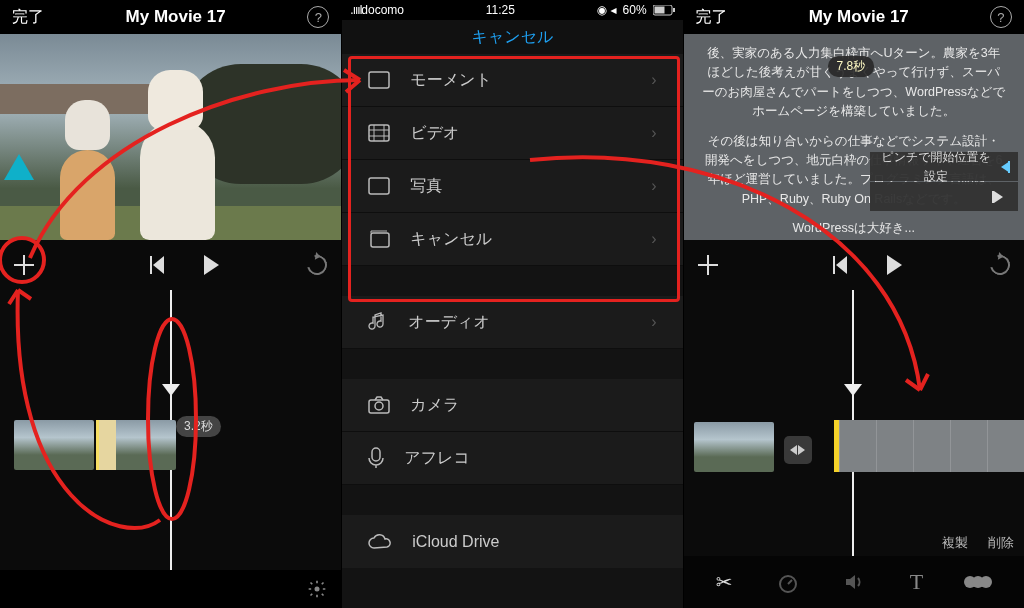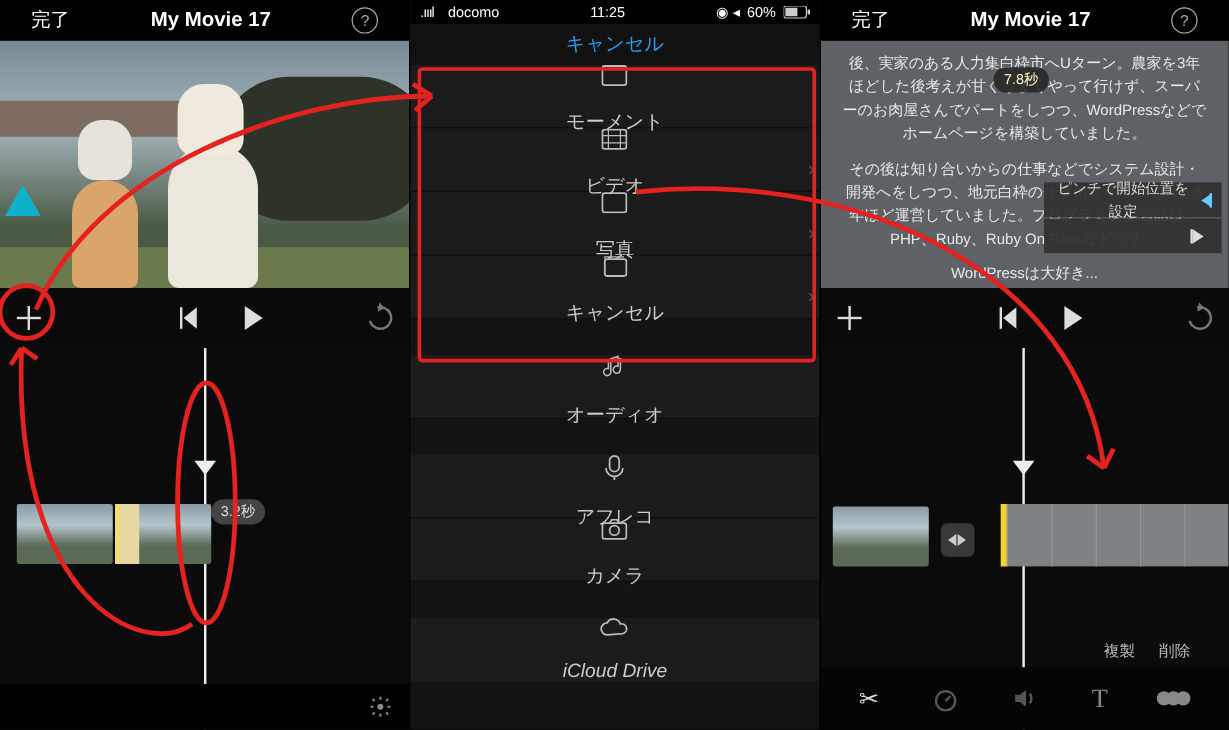--- a/index.html
+++ b/index.html
@@ -8,21 +8,21 @@
     background: #000;
     font-family: -apple-system, "Helvetica Neue", sans-serif;
     color: #fff;
     display: flex;
     overflow: hidden;
   }
   .screen { width: 341.3px; height: 608px; background: #111; position: relative; display: flex; flex-direction: column; overflow: hidden; }
   .screen + .screen { border-left: 1px solid #000; }
 
   
-  .hdr { height: 34px; background: #000; display: flex; align-items: center; justify-content: space-between; padding: 0 26px; font-size: 16px; }
+  .hdr { height: 34px; background: #000; display: flex; align-items: center; justify-content: space-between; padding: 0 12px; font-size: 16px; }
   .hdr .title { font-weight: 600; font-size: 17px; }
   .hdr .done { font-size: 16px; }
   .help-circle { width: 22px; height: 22px; border: 1.5px solid #aaa; border-radius: 50%; display:flex;align-items:center;justify-content:center;font-size:13px;color:#aaa;}
   .status { height: 20px; background:#000; display:flex;align-items:center;justify-content:space-between;padding:0 8px;font-size:12px;}
   .status .sig { letter-spacing:-1px;}
   .status .right { display:flex;gap:6px;align-items:center;}
 
   
   .preview { height: 206px; background: linear-gradient(#7a8a95 0%, #a5b5bd 35%, #4a5a45 75%); position: relative; overflow:hidden;}
   .alpaca { position:absolute; bottom:0; left:60px; width:90px; height:140px;}
@@ -58,21 +58,21 @@
   .dur-bubble{position:absolute;top:126px;left:176px;background:#444;padding:2px 8px;border-radius:11px;font-size:12px;color:#ddd;}
   .playhead{position:absolute;top:0;bottom:0;left:170px;width:2px;background:#eee;}
   .playhead::before{content:"";position:absolute;top:94px;left:-8px;border-left:9px solid transparent;border-right:9px solid transparent;border-top:12px solid #eee;}
   .bottom-bar{position:absolute;bottom:0;left:0;right:0;height:38px;background:#000;display:flex;align-items:center;justify-content:flex-end;padding:0 14px;}
 
   
   .picker-hdr{height:34px;display:flex;justify-content:center;align-items:center;padding:0 14px;background:#111;}
   .cancel{color:#1ea0f1;font-size:16px;}
   .section-label{font-size:13px;color:#777;padding:12px 18px 8px;}
   .media-list{background:#1b1b1b;}
-  .row{height:53px;display:flex;align-items:center;padding:0 4px;gap:20px;border-bottom:1px solid #0e0e0e;color:#ccc;font-size:16px;flex-direction:column;}
+  .row{height:53px;display:flex;align-items:center;padding:0 26px;gap:20px;border-bottom:1px solid #0e0e0e;color:#ccc;font-size:16px;}
   .row .chev{margin-left:auto;color:#555;}
   .row svg{flex-shrink:0;}
   .highlight-box{position:absolute;left:348px;top:56px;width:332px;height:246px;border:3px solid #e4221f;border-radius:4px;pointer-events:none;}
 
   
   .preview3{height:206px;background:#5e6266;position:relative;padding:10px 18px;font-size:12.5px;color:#e8e8e8;line-height:1.55;overflow:hidden;text-align:center;}
   .preview3 p{margin-bottom:10px;}
   .time-chip{position:absolute;top:22px;left:144px;background:rgba(40,40,40,.9);padding:1px 9px;border-radius:10px;font-size:12px;color:#fef9c3;}
   .tool-popup{position:absolute;right:6px;top:118px;width:148px;}
   .tool-popup .r{height:29px;background:rgba(50,50,50,.95);display:flex;align-items:center;justify-content:space-between;padding:0 8px;font-size:12px;color:#ddd;margin-bottom:1px;}
@@ -82,21 +82,21 @@
   .sq-stack{width:14px;height:14px;border:1.5px solid #ccc;}
 
   .clip-alpaca{width:80px;height:50px;background:linear-gradient(#8a9aa5,#b5c5cd 35%,#5a6a55 70%);border-radius:2px;}
   .clip-text{height:52px;background:#7e8285;border-left:5px solid #f5d22a;display:flex;}
   .col{width:42px;border-left:1px solid #929598;}
   .swap-icon{position:absolute;left:100px;top:146px;width:28px;height:28px;border-radius:5px;background:#393939;display:flex;align-items:center;justify-content:center;}
   .swap-icon::before{content:"";width:0;height:0;border-top:5px solid transparent;border-bottom:5px solid transparent;border-right:7px solid #ccc;margin-right:1px;}
   .swap-icon::after{content:"";width:0;height:0;border-top:5px solid transparent;border-bottom:5px solid transparent;border-left:7px solid #ccc;}
 
   .edit-bar{position:absolute;bottom:0;left:0;right:0;height:52px;background:#050505;display:flex;align-items:center;justify-content:space-around;padding:0 10px;}
-  .edit-labels{position:absolute;right:32px;bottom:56px;font-size:13px;color:#bbb;display:flex;gap:20px;text-align:right;}
+  .edit-labels{position:absolute;right:10px;bottom:56px;font-size:13px;color:#bbb;display:flex;gap:20px;text-align:right;}
   .scissors{font-size:20px;color:#ddd;}
   .T{font-family:serif;font-size:22px;color:#888;}
   .dots{display:flex;gap:-2px;}
   .dots span{width:12px;height:12px;background:#888;border-radius:50%;margin-left:-4px;}
 
   
   .anno{position:absolute;inset:0;pointer-events:none;}
   .anno svg{position:absolute;overflow:visible;}
   .red{stroke:#e4221f;fill:none;stroke-width:4;}
 </style>
@@ -144,21 +144,21 @@
       <svg class="icon-gear" viewBox="0 0 24 24">
           <circle cx="12" cy="12" r="3" fill="#aaa"></circle>
           <path d="M12 2v3M12 19v3M4.2 4.2l2.1 2.1M17.7 17.7l2.1 2.1M2 12h3M19 12h3M4.2 19.8l2.1-2.1M17.7 6.3l2.1-2.1" stroke="#aaa" stroke-width="2"></path>
         </svg>
     </div>
   </div>
 </div>
 
 <div class="screen" style="background:#131313;">
   <div class="status">
-    <span style="display:flex;gap:12px;align-items:center;">
+    <span style="display:flex;gap:0;align-items:center;">
       <span class="sig">.ıııl</span>
       <span>docomo</span>
     </span>
     <span>11:25</span>
     <span class="right">
       <span>◉ ◂</span>
       <span>60%</span>
       <svg width="22" height="11">
           <rect x="0" y="0" width="19" height="10" rx="2" fill="none" stroke="#ccc"></rect>
           <rect x="1.5" y="1.5" width="10" height="7" fill="#ccc"></rect>
@@ -210,38 +210,38 @@
       <svg width="20" height="20">
           <path d="M7 3v11a3 3 0 1 1-2-2.8V5l10-2v9a3 3 0 1 1-2-2.8V1L7 3z" fill="none" stroke="#bbb" stroke-width="1.3"></path>
         </svg>
       <span>オーディオ</span>
       <span class="chev">›</span>
     </div>
   </div>
   <div style="height:30px"></div>
   <div class="media-list">
     <div class="row">
+      <svg width="22" height="18">
+          <rect x="1" y="4" width="20" height="13" rx="2" fill="none" stroke="#bbb" stroke-width="1.5"></rect>
+          <circle cx="11" cy="10" r="4" fill="none" stroke="#bbb" stroke-width="1.5"></circle>
+          <path d="M7 4l2-3h4l2 3" fill="none" stroke="#bbb" stroke-width="1.5"></path>
+        </svg>
+      <span>カメラ</span>
+    </div>
+    <div class="row">
       <svg width="16" height="22">
           <rect x="4" y="1" width="8" height="13" rx="4" fill="none" stroke="#bbb" stroke-width="1.5"></rect>
           <path d="M1 11a7 7 0 0 0 14 0M8 18v3" fill="none" stroke="#bbb" stroke-width="1.5"></path>
         </svg>
       <span>アフレコ</span>
     </div>
-    <div class="row">
-      <svg width="22" height="18">
-          <rect x="1" y="4" width="20" height="13" rx="2" fill="none" stroke="#bbb" stroke-width="1.5"></rect>
-          <circle cx="11" cy="10" r="4" fill="none" stroke="#bbb" stroke-width="1.5"></circle>
-          <path d="M7 4l2-3h4l2 3" fill="none" stroke="#bbb" stroke-width="1.5"></path>
-        </svg>
-      <span>カメラ</span>
-    </div>
   </div>
   <div style="height:30px"></div>
   <div class="media-list">
-    <div class="row" style="border-bottom:none;font-style:italic;">
+    <div class="row" style="border-bottom:none;">
       <svg width="24" height="16">
           <path d="M6 14a5 5 0 0 1 0-10 6 6 0 0 1 11 1 4 4 0 0 1 2 8z" fill="none" stroke="#bbb" stroke-width="1.5"></path>
         </svg>
       <span>iCloud Drive</span>
     </div>
   </div>
 </div>
 
 <div class="screen">
   <div class="hdr">

